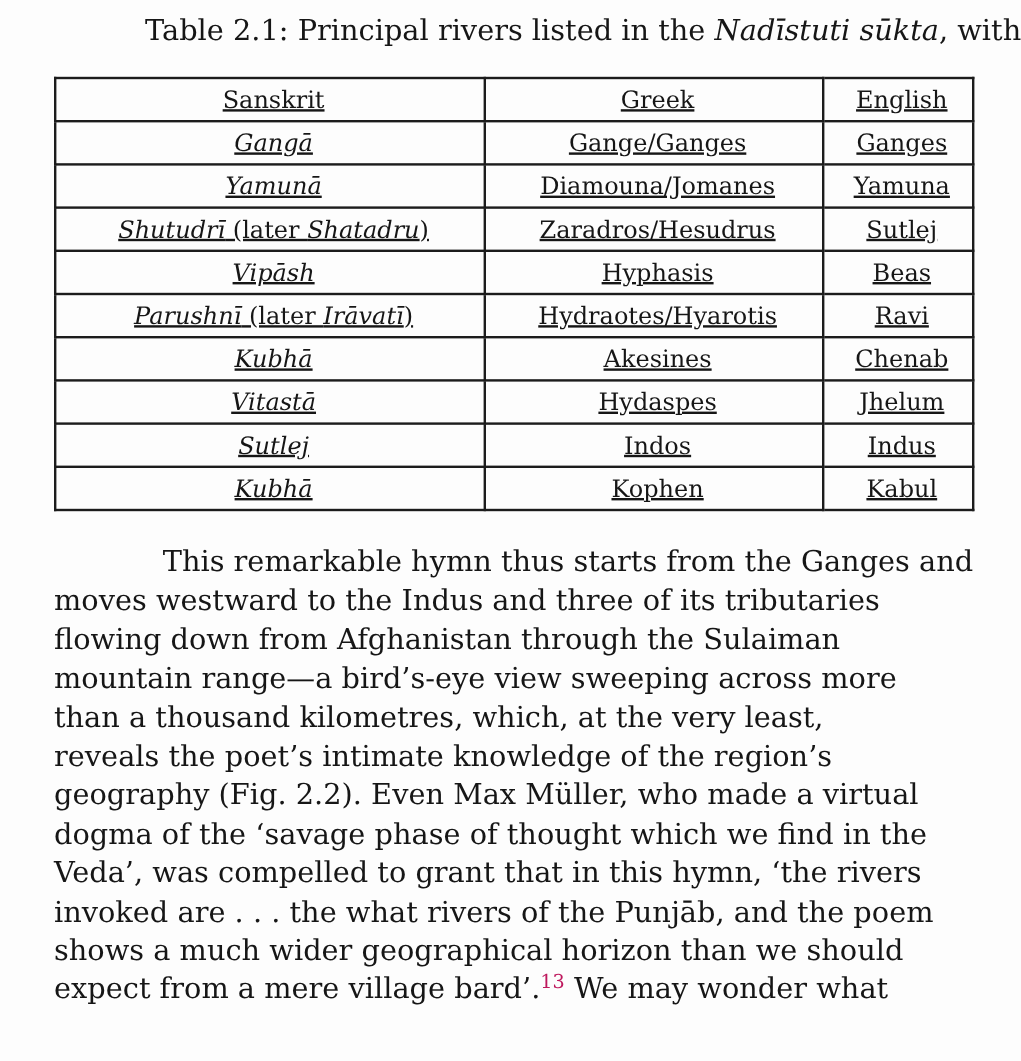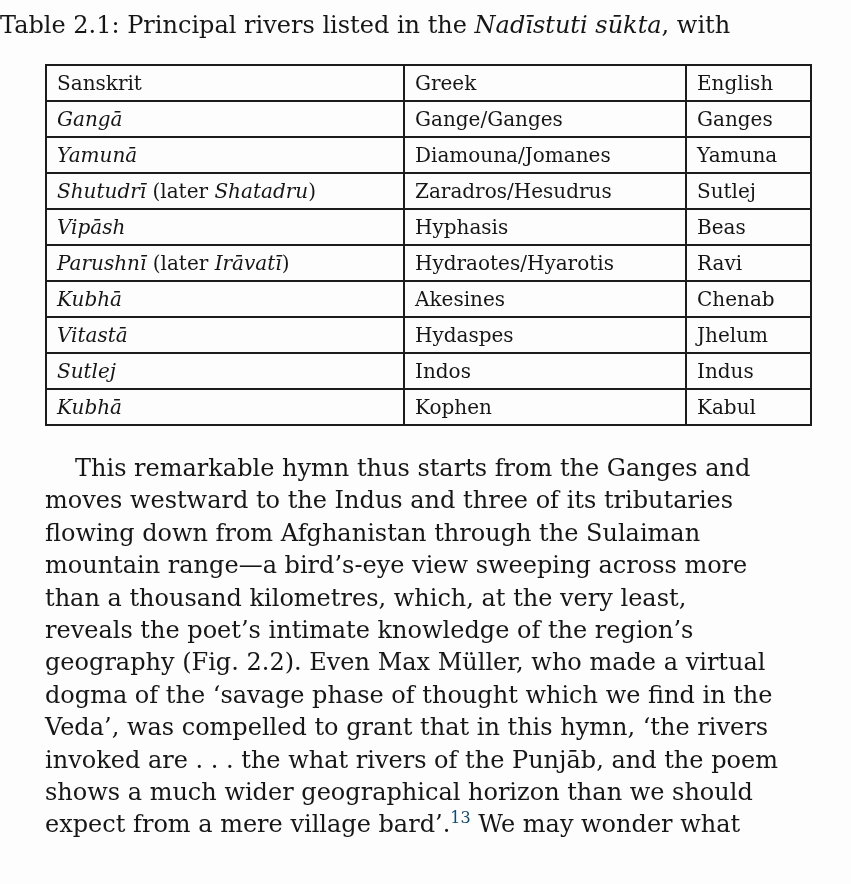--- a/index.html
+++ b/index.html
@@ -12,21 +12,21 @@
     width: 851px;
     height: 884px;
     background: #fdfdfd;
     color: #161616;
     font-family: "DejaVu Serif", serif;
     overflow: hidden;
   }
   
   .caption {
     margin-top: 6px;
-    text-align: left;
+    text-align: right;
     font-size: 24px;
     line-height: 38px;
   }
   .cap-line {
     white-space: nowrap;
   }
   
   table.rivers {
     border-collapse: collapse;
     table-layout: fixed;
@@ -34,45 +34,47 @@
     margin-top: 20px;
     width: 765px;
     font-size: 20px;
   }
   table.rivers th,
   table.rivers td {
     border: 2px solid #1c1c1c;
     height: 34px;
     padding: 0 4px 0 10px;
     font-weight: normal;
-    text-align: left;
+    text-align: center;
     vertical-align: middle;
     white-space: nowrap;
     overflow: hidden;
+    text-decoration: underline;
   }
   col.c-sanskrit { width: 358px; }
   col.c-greek    { width: 282px; }
   col.c-english  { width: 125px; }
   
   .body-text {
     margin: 26px 40px 0 45px;
     font-size: 24px;
     line-height: 32.4px;
   }
   .line {
     white-space: nowrap;
   }
   .line.first {
     text-indent: 30px;
+    text-align: right;
   }
   .it {
     font-style: italic;
   }
   sup.footnote-ref {
-    color: #0c4a6e;
+    color: #be185d;
     font-size: 16px;
     line-height: 0;
   }
 </style>
 </head>
 <body>
 
 <div class="page">
 
   <div class="caption">

